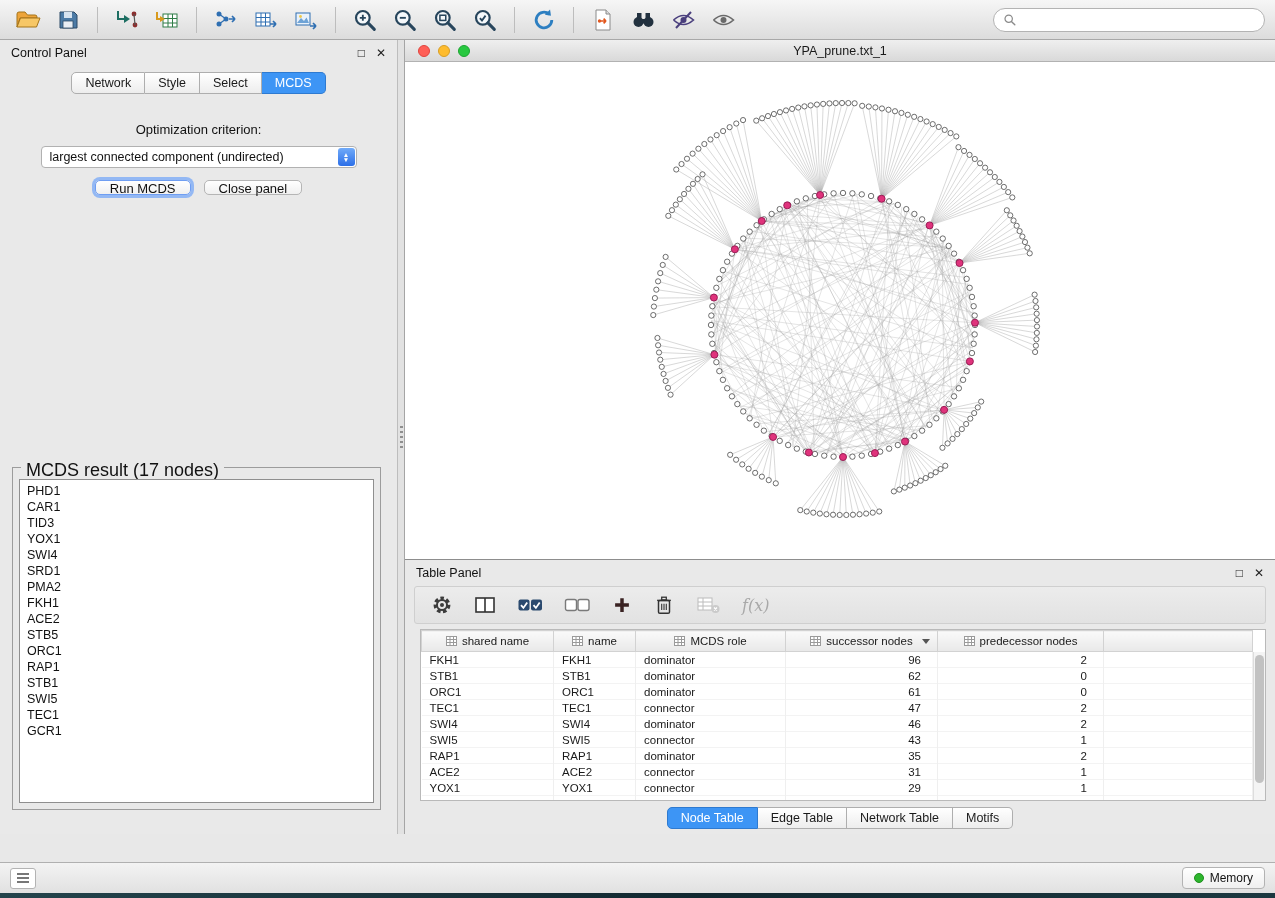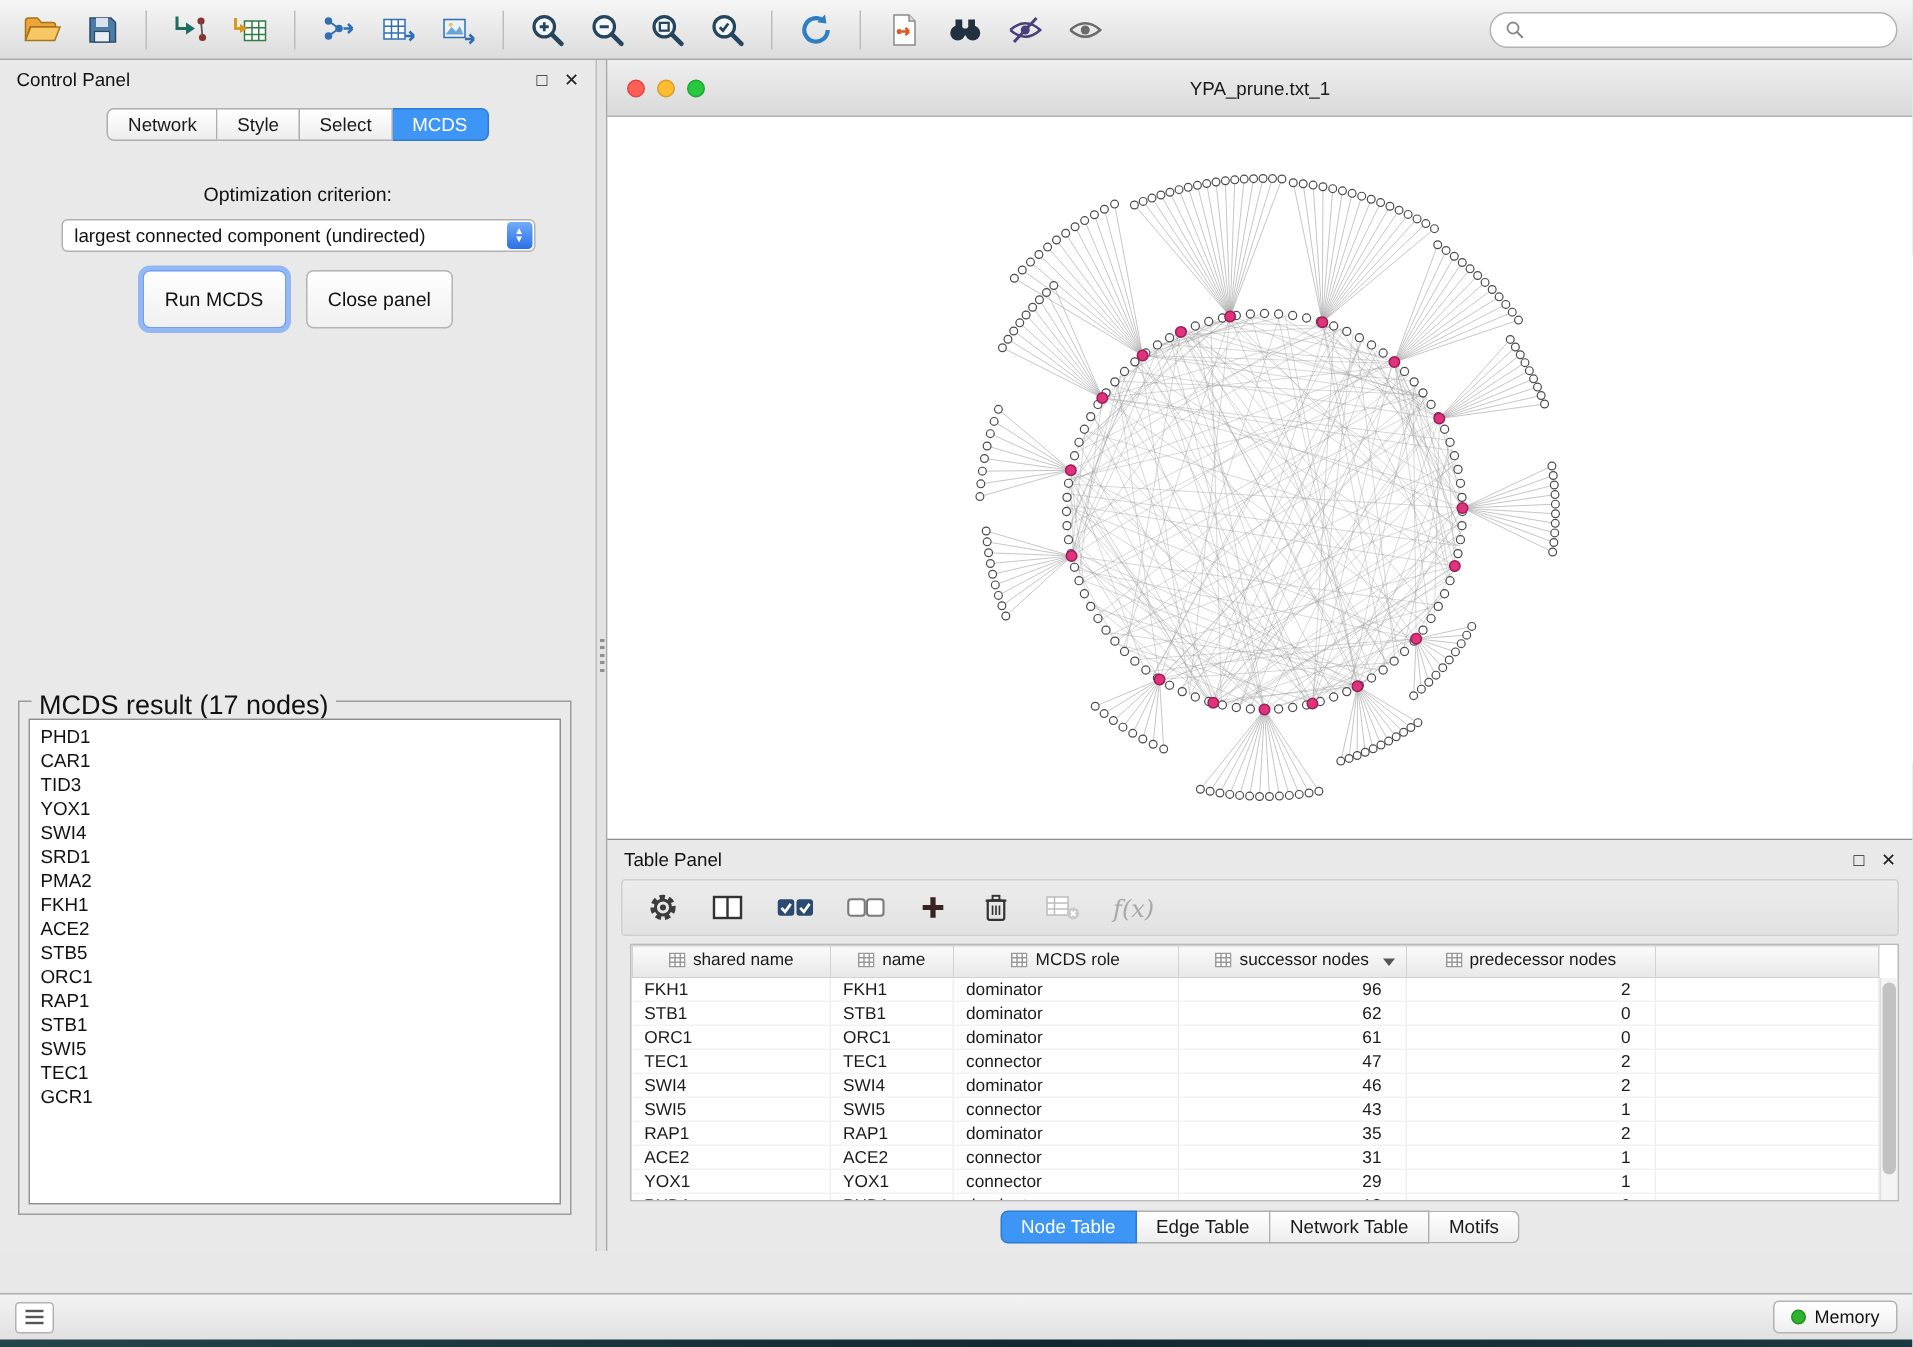--- a/index.html
+++ b/index.html
@@ -31,30 +31,30 @@
   .seg-btn{border:1px solid #aeaeae;border-left:none;background:linear-gradient(#ffffff,#ededed);font-size:12.5px;padding:3px 13px;color:#1a1a1a;cursor:default;}
   .seg-btn:first-child{border-left:1px solid #aeaeae;border-radius:5px 0 0 5px;}
   .seg-btn:last-child{border-radius:0 5px 5px 0;}
   .seg-btn.active{background:#3d95f5;border-color:#2e7ad0;color:#fff;}
 
   
   .opt-label{margin-top:20px;text-align:center;font-size:13px;color:#111;}
   .mac-select{width:316px;height:22px;margin:9px auto 0;background:#fff;border:1px solid #b1b1b1;border-radius:4px;display:flex;align-items:center;font-size:12.5px;color:#111;padding-left:8px;position:relative;}
   .mac-select .stepper{position:absolute;right:1px;top:1px;bottom:1px;width:17px;border-radius:3px;background:linear-gradient(#71abf9,#2c6fe8);color:#fff;display:flex;flex-direction:column;align-items:center;justify-content:center;line-height:5px;font-size:6.5px;}
   .btn-row{display:flex;justify-content:center;gap:13px;margin-top:12px;}
-  .mac-btn{height:39px;padding:0 14px;border:1px solid #b5b5b5;border-radius:5px;background:linear-gradient(#ffffff,#f0f0f0);font-size:13px;color:#111;cursor:default;font-family:"Liberation Sans",sans-serif;}
+  .mac-btn{height:15px;padding:0 14px;border:1px solid #b5b5b5;border-radius:5px;background:linear-gradient(#ffffff,#f0f0f0);font-size:13px;color:#111;cursor:default;font-family:"Liberation Sans",sans-serif;}
   .mac-btn.focus{box-shadow:0 0 0 3px rgba(77,144,254,.55);border-color:#6f9ef2;}
   .result-group{position:absolute;left:12px;right:16px;top:427px;bottom:24px;border:1px solid #9c9c9c;}
   .result-legend{position:absolute;top:-8px;left:8px;background:#e9e9e9;padding:0 5px;font-size:18px;color:#111;}
   .result-list{position:absolute;left:6px;right:6px;top:11px;bottom:6px;background:#fff;border:1px solid #8f8f8f;overflow:hidden;padding:3px 0 0 7px;}
   .result-item{font-size:12.5px;line-height:16px;color:#111;}
 
   
   .network-window{height:520px;flex:0 0 auto;display:flex;flex-direction:column;border-bottom:1px solid #8d8d8d;}
-  .net-titlebar{height:38px;flex:0 0 auto;background:linear-gradient(#efefef,#d9d9d9);border-bottom:1px solid #b2b2b2;display:flex;align-items:center;position:relative;}
+  .net-titlebar{height:22px;flex:0 0 auto;background:linear-gradient(#efefef,#d9d9d9);border-bottom:1px solid #b2b2b2;display:flex;align-items:center;position:relative;}
   .traffic{display:flex;gap:8px;margin-left:13px;z-index:2;}
   .light{width:12px;height:12px;border-radius:50%;cursor:default;}
   .light.red{background:#ff5f57;border:1px solid #e0443e;}
   .light.yellow{background:#febc2e;border:1px solid #d89e24;}
   .light.green{background:#28c840;border:1px solid #1da532;}
   .net-title{position:absolute;left:0;right:0;text-align:center;font-size:12.5px;color:#1a1a1a;}
   .net-canvas{flex:1;background:#fff;position:relative;overflow:hidden;}
   .net-canvas svg{position:absolute;left:0;top:0;}
 
   

